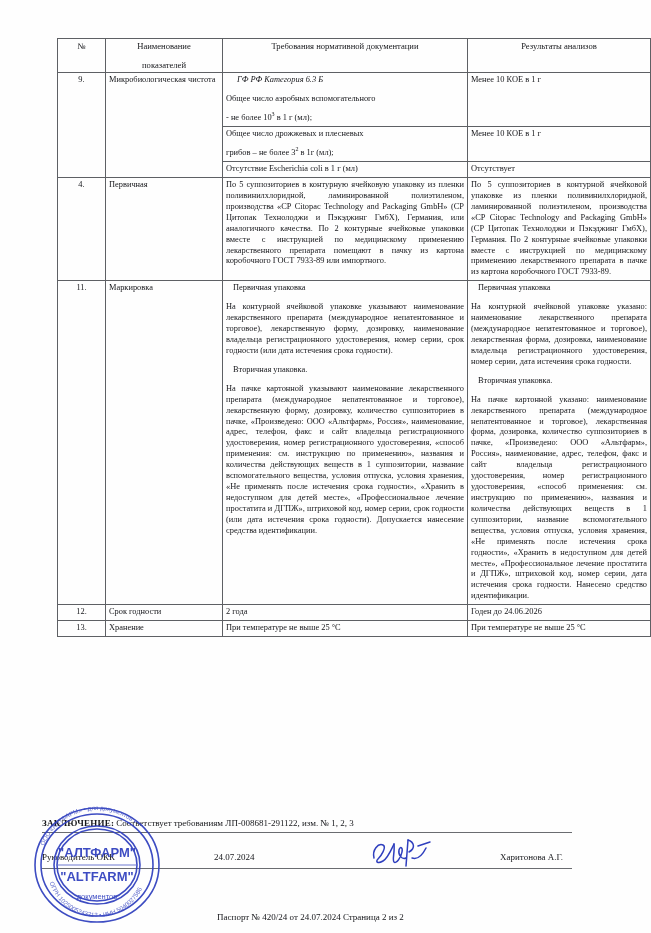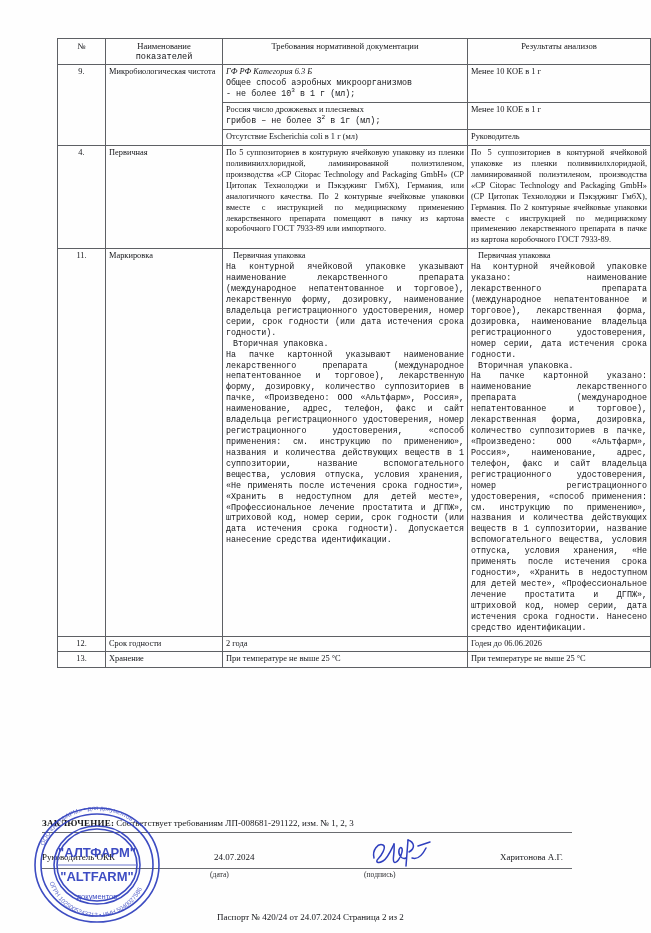--- a/index.html
+++ b/index.html
@@ -49,25 +49,25 @@
     text-align: center;
     vertical-align: middle;
     padding: 4px 3px;
     font-size: 8.6px;
     line-height: 1.25;
   }
   td.num { text-align: center; }
   td.just { text-align: justify; text-align-last: left; hyphens: manual; }
   td.mid { vertical-align: middle; }
 
-  .ital { font-style: italic; }
+  .ital { font-style: italic; margin-left: 11px; }
   sup { font-size: 0.72em; vertical-align: super; line-height: 0; }
 
   .blk { display: block; }
-  .blk + .blk { margin-top: 0px; font-family: Liberation Mono, monospace; }
+  .blk + .blk { margin-top: 8px; }
   .indent { text-indent: 7px; }
 
   
   .concl {
     position: absolute;
     left: 42px;
     top: 818px;
     width: 530px;
     font-size: 9px;
     line-height: 1.2;
@@ -161,35 +161,35 @@
       </tr>
     </thead>
 
     <tbody>
 
       <tr>
         <td class="num" rowspan="3">9.</td>
         <td rowspan="3">Микробиологическая чистота</td>
         <td>
           <span class="blk ital">ГФ РФ Категория 6.3 Б</span>
-          <span class="blk">Общее способ аэробных микроорганизмов</span>
+          <span class="blk">Общее число аэробных вспомогательного</span>
           <span class="blk"><span>- не более 10</span><sup>3</sup><span> в 1 г (мл);</span></span>
         </td>
         <td class="mid">Менее 10 КОЕ в 1 г</td>
       </tr>
       <tr>
         <td>
-          <span class="blk">Россия число дрожжевых и плесневых</span>
+          <span class="blk">Общее число дрожжевых и плесневых</span>
           <span class="blk"><span>грибов – не более 3</span><sup>2</sup><span> в 1г (мл);</span></span>
         </td>
         <td class="mid">Менее 10 КОЕ в 1 г</td>
       </tr>
       <tr>
         <td>Отсутствие Escherichia coli в 1 г (мл)</td>
-        <td>Руководитель</td>
+        <td>Отсутствует</td>
       </tr>
 
       <tr>
         <td class="num">4.</td>
         <td>Первичная</td>
         <td class="just">По 5 суппозиториев в контурную ячейковую упаковку из пленки поливинилхлоридной, ламинированной полиэтиленом, производства «CP Citopac Technology and Packaging GmbH» (СР Цитопак Технолоджи и Пэкэджинг ГмбХ), Германия, или аналогичного качества. По 2 контурные ячейковые упаковки вместе с инструкцией по медицинскому применению лекарственного препарата помещают в пачку из картона коробочного ГОСТ 7933-89 или импортного.</td>
         <td class="just">По 5 суппозиториев в контурной ячейковой упаковке из пленки поливинилхлоридной, ламинированной полиэтиленом, производства «CP Citopac Technology and Packaging GmbH» (СР Цитопак Технолоджи и Пэкэджинг ГмбХ), Германия. По 2 контурные ячейковые упаковки вместе с инструкцией по медицинскому применению лекарственного препарата в пачке из картона коробочного ГОСТ 7933-89.</td>
       </tr>
 
       <tr>
@@ -206,21 +206,21 @@
           <span class="blk">На контурной ячейковой упаковке указано: наименование лекарственного препарата (международное непатентованное и торговое), лекарственная форма, дозировка, наименование владельца регистрационного удостоверения, номер серии, дата истечения срока годности.</span>
           <span class="blk indent">Вторичная упаковка.</span>
           <span class="blk">На пачке картонной указано: наименование лекарственного препарата (международное непатентованное и торговое), лекарственная форма, дозировка, количество суппозиториев в пачке, «Произведено: ООО «Альтфарм», Россия», наименование, адрес, телефон, факс и сайт владельца регистрационного удостоверения, номер регистрационного удостоверения, «способ применения: см. инструкцию по применению», названия и количества действующих веществ в 1 суппозитории, название вспомогательного вещества, условия отпуска, условия хранения, «Не применять после истечения срока годности», «Хранить в недоступном для детей месте», «Профессиональное лечение простатита и ДГПЖ», штриховой код, номер серии, дата истечения срока годности. Нанесено средство идентификации.</span>
         </td>
       </tr>
 
       <tr>
         <td class="num">12.</td>
         <td>Срок годности</td>
         <td>2 года</td>
-        <td>Годен до 06.06.2026</td>
+        <td>Годен до 24.06.2026</td>
       </tr>
 
       <tr>
         <td class="num">13.</td>
         <td>Хранение</td>
         <td>При температуре не выше 25 °С</td>
         <td>При температуре не выше 25 °С</td>
       </tr>
 
     </tbody>
@@ -230,24 +230,20 @@
     <b>ЗАКЛЮЧЕНИЕ:</b>
     <span>Соответствует требованиям ЛП-008681-291122, изм. № 1, 2, 3</span>
   </div>
 
   <div class="sigrow">
     <span class="sig-role">Руководитель ОКК</span>
     <span class="sig-date">24.07.2024</span>
     <span class="sig-name">Харитонова А.Г.</span>
   </div>
 
-  <div class="sigcaps">
-    <span class="cap-date">(дата)</span>
-    <span class="cap-sign">(подпись)</span>
-  </div>
 
   <svg class="ink" viewBox="0 0 80 34">
     <g fill="none" stroke="#2f3fbe" stroke-width="1.5" stroke-linecap="round">
       <path d="M6,22 C4,14 10,7 15,9 C19,11 13,20 10,23 C7,26 10,28 15,25 C20,22 24,12 26,8"></path>
       <path d="M26,8 C27,16 24,24 26,26 C28,28 33,22 34,16 C35,11 32,10 31,14 C30,19 34,24 38,22"></path>
       <path d="M40,4 L38,30"></path>
       <path d="M40,4 C46,6 48,12 41,16"></path>
       <path d="M44,22 C50,24 54,20 58,12"></path>
       <path d="M50,10 L62,6"></path>
     </g>

